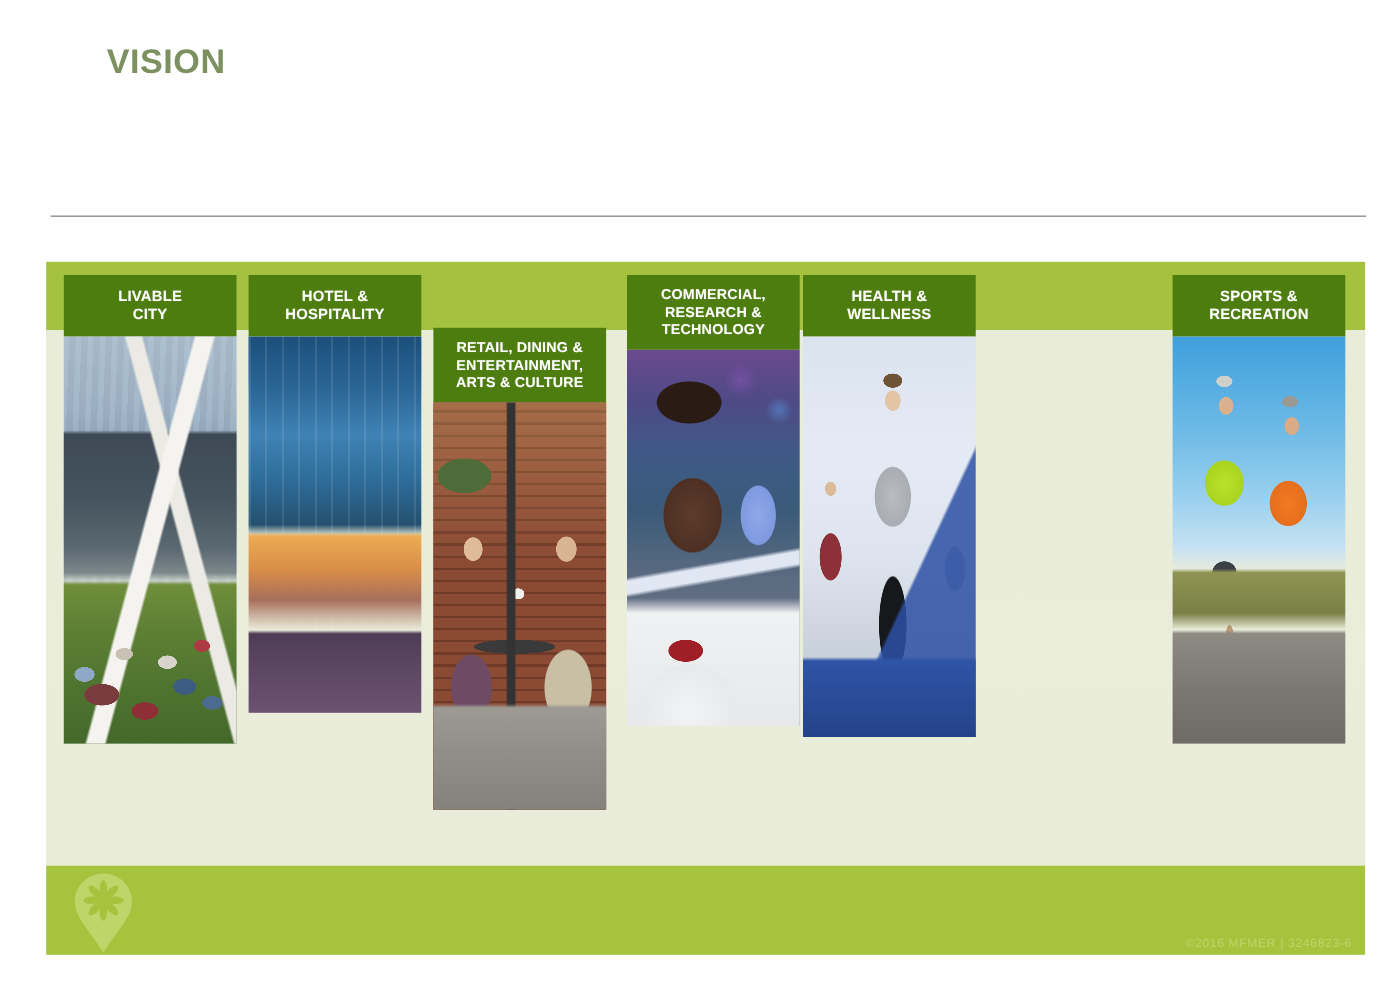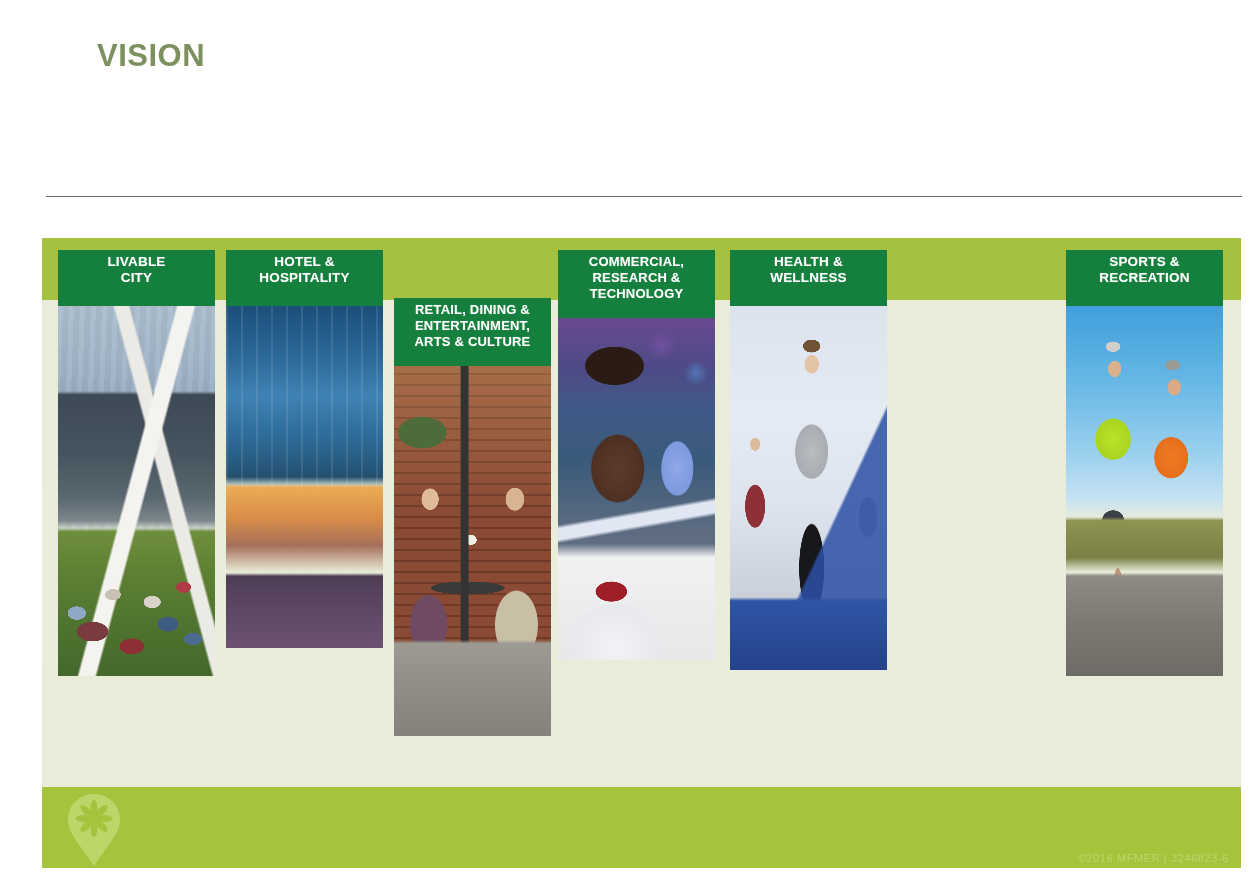--- a/index.html
+++ b/index.html
@@ -83,29 +83,30 @@
     width: 1199px;
     height: 549px;
   }
 
   .col {
     position: absolute;
     top: 12px;
   }
 
   .col-header {
-    background: #15803d;
+    background: #4d7c0f;
     color: #ffffff;
     text-align: center;
     font-family: "Liberation Sans", sans-serif;
     font-weight: bold;
     font-size: 13.5px;
     line-height: 16px;
     letter-spacing: 0.2px;
     display: flex;
+    align-items: center;
     justify-content: center;
     padding: 4px 3px;
     height: 56px;
     text-shadow: 0 0 1px rgba(255,255,255,0.35);
   }
 
   .col-photo {
     width: 100%;
     position: relative;
     overflow: hidden;
@@ -374,21 +375,21 @@
       <div class="col-header" style="height:68px; font-size:13px;margin-top:48px;">
         <span>
           <span>RETAIL, DINING &amp;</span><br>
           <span>ENTERTAINMENT,</span><br>
           <span>ARTS &amp; CULTURE</span>
         </span>
       </div>
       <div class="col-photo photo-retail" style="height:370px;"></div>
     </div>
 
-    <div class="col" style="left:516px; width:157px;">
+    <div class="col" style="left:528px; width:157px;">
       <div class="col-header" style="height:68px; font-size:13px;">
         <span>
           <span>COMMERCIAL,</span><br>
           <span>RESEARCH &amp;</span><br>
           <span>TECHNOLOGY</span>
         </span>
       </div>
       <div class="col-photo photo-research" style="height:342px;"></div>
     </div>
 

